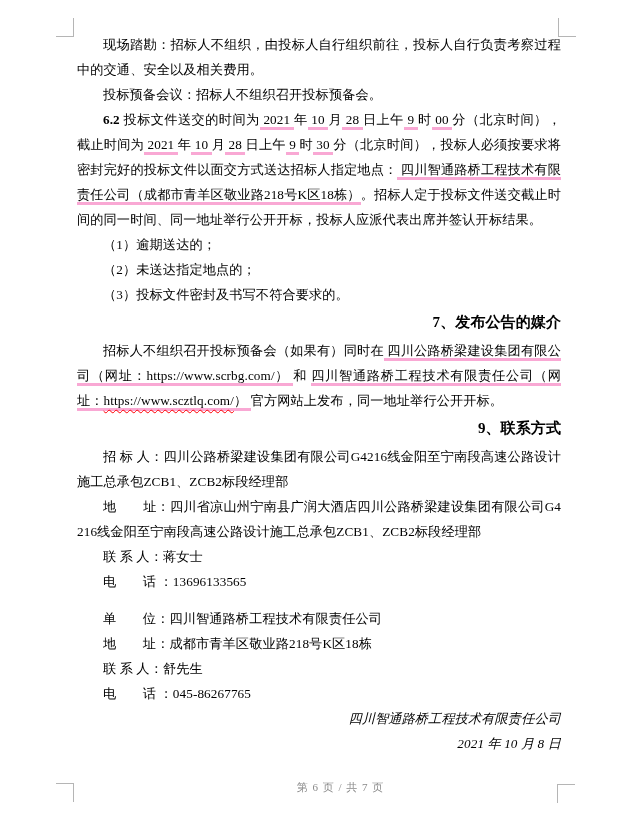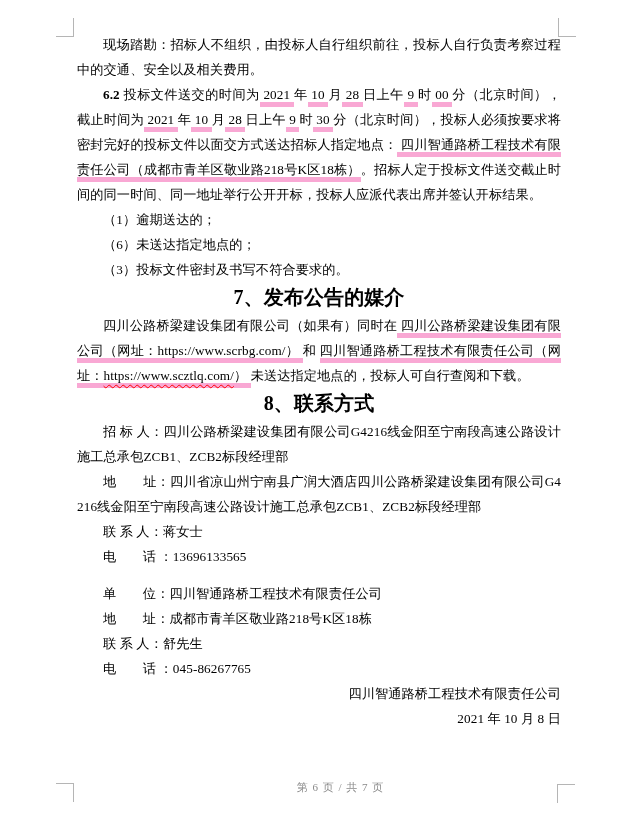--- a/index.html
+++ b/index.html
@@ -35,29 +35,29 @@
   .para {
     font-size: 13.2px;
     line-height: 25px;
     text-align: justify;
     letter-spacing: 0.1px;
     word-break: break-all;
   }
   .para.indent { text-indent: 26px; }
   .para.heading {
     font-weight: bold;
-    font-size: 20px;
+    font-size: 15px;
     line-height: 25px;
     margin: 3px 0;
-    text-align: center;
+    text-align: right;
   }
-  .para.right { text-align: right; }
+  .para.right { text-align: right; font-style: italic; }
   .para.blank { height: 12px; line-height: 12px; }
   .seg-b { font-weight: bold; }
-  .seg-u { border-bottom: 5px solid #f9a8d4; }
+  .seg-u { border-bottom: 3px solid #f9a8d4; }
   .seg-sp {
     text-decoration-line: underline;
     text-decoration-style: wavy;
     text-decoration-color: var(--squiggle, #ff0000);
     text-decoration-thickness: 1px;
     text-underline-offset: 4px;
   }
   .page-footer {
     position: absolute;
     left: 0; right: 0;
@@ -73,27 +73,28 @@
 <body>
 
 <div class="page">
   <div class="crop crop-tl"></div>
   <div class="crop crop-tr"></div>
   <div class="crop crop-bl"></div>
   <div class="crop crop-br"></div>
 
   <div class="body-col">
       <p class="para indent"><span>现场踏勘：招标人不组织，由投标人自行组织前往，投标人自行负责考察过程中的交通、安全以及相关费用。</span></p>
+      <p class="para indent"><span>投标预备会议：招标人不组织召开投标预备会。</span></p>
       <p class="para indent"><span class="seg-b">6.2</span><span> 投标文件送交的时间为</span><span class="seg-u"> 2021 </span><span>年</span><span class="seg-u"> 10 </span><span>月</span><span class="seg-u"> 28 </span><span>日上午</span><span class="seg-u"> 9 </span><span>时</span><span class="seg-u"> 00 </span><span>分（北京时间），截止时间为</span><span class="seg-u"> 2021 </span><span>年</span><span class="seg-u"> 10 </span><span>月</span><span class="seg-u"> 28 </span><span>日上午</span><span class="seg-u"> 9 </span><span>时</span><span class="seg-u"> 30 </span><span>分（北京时间），投标人必须按要求将密封完好的投标文件以面交方式送达招标人指定地点：</span><span class="seg-u"> 四川智通路桥工程技术有限责任公司（成都市青羊区敬业路218号K区18栋）</span><span>。招标人定于投标文件送交截止时间的同一时间、同一地址举行公开开标，投标人应派代表出席并签认开标结果。</span></p>
       <p class="para indent"><span>（1）逾期送达的；</span></p>
-      <p class="para indent"><span>（6）未送达指定地点的；</span></p>
+      <p class="para indent"><span>（2）未送达指定地点的；</span></p>
       <p class="para indent"><span>（3）投标文件密封及书写不符合要求的。</span></p>
       <p class="para heading"><span>7、发布公告的媒介</span></p>
-      <p class="para indent"><span>四川公路桥梁建设集团有限公司（如果有）同时在</span><span class="seg-u"> 四川公路桥梁建设集团有限公司（网址：https://www.scrbg.com/） </span><span>和 </span><span class="seg-u">四川智通路桥工程技术有限责任公司（网址：</span><span class="seg-u seg-sp">https://www.scztlq.com/</span><span class="seg-u">） </span><span>未送达指定地点的，投标人可自行查阅和下载。</span></p>
-      <p class="para heading"><span>8、联系方式</span></p>
+      <p class="para indent"><span>招标人不组织召开投标预备会（如果有）同时在</span><span class="seg-u"> 四川公路桥梁建设集团有限公司（网址：https://www.scrbg.com/） </span><span>和 </span><span class="seg-u">四川智通路桥工程技术有限责任公司（网址：</span><span class="seg-u seg-sp">https://www.scztlq.com/</span><span class="seg-u">） </span><span>官方网站上发布，同一地址举行公开开标。</span></p>
+      <p class="para heading"><span>9、联系方式</span></p>
       <p class="para indent"><span>招 标 人：四川公路桥梁建设集团有限公司G4216线金阳至宁南段高速公路设计施工总承包ZCB1、ZCB2标段经理部</span></p>
       <p class="para indent"><span>地　　址：四川省凉山州宁南县广润大酒店四川公路桥梁建设集团有限公司G4216线金阳至宁南段高速公路设计施工总承包ZCB1、ZCB2标段经理部</span></p>
       <p class="para indent"><span>联 系 人：蒋女士</span></p>
       <p class="para indent"><span>电　　话 ：13696133565</span></p>
       <p class="para blank">&nbsp;</p>
       <p class="para indent"><span>单　　位：四川智通路桥工程技术有限责任公司</span></p>
       <p class="para indent"><span>地　　址：成都市青羊区敬业路218号K区18栋</span></p>
       <p class="para indent"><span>联 系 人：舒先生</span></p>
       <p class="para indent"><span>电　　话 ：045-86267765</span></p>
       <p class="para right"><span>四川智通路桥工程技术有限责任公司</span></p>

